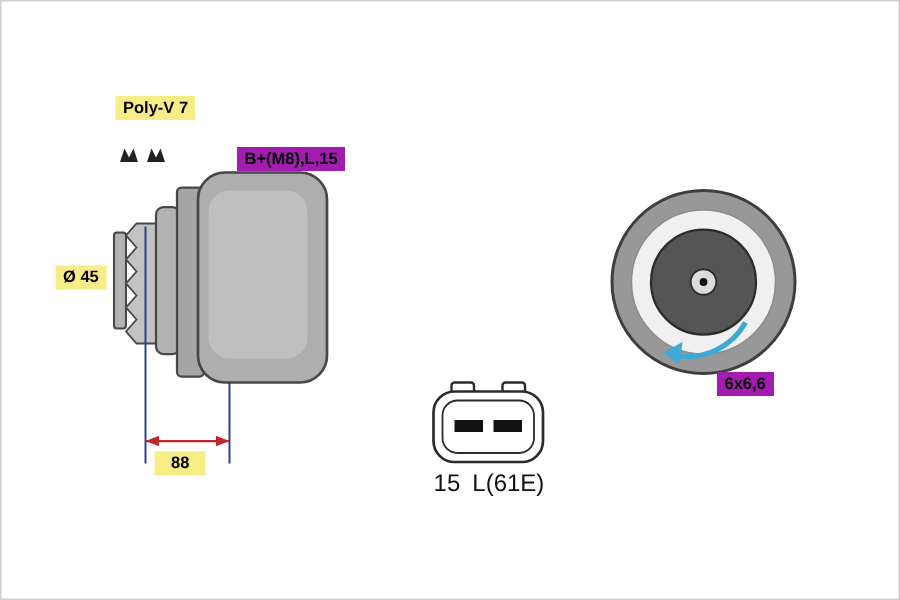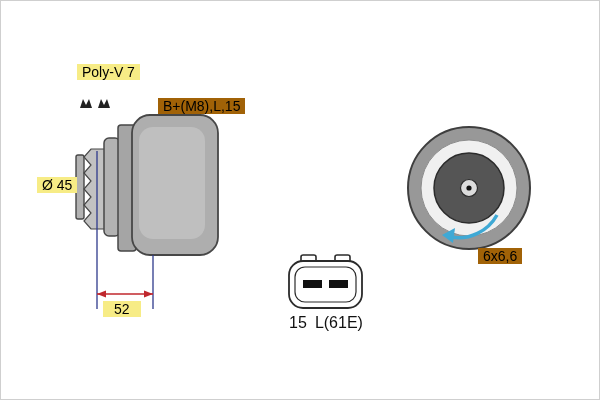--- a/index.html
+++ b/index.html
@@ -8,29 +8,29 @@
     width:600px;height:400px;
     box-sizing:border-box;
     background:#ffffff;
     border:1px solid #cfcfcf;
     overflow:hidden;
     font-family:"Liberation Sans", sans-serif;
   }
   .canvas svg{position:absolute;left:0;top:0;}
   .label{
     position:absolute;
-    font-size:14px;
-    font-weight:normal;
+    font-size:11px;
+    font-weight:bold;
     color:#000;
     padding:2px 5px;
     white-space:nowrap;
     line-height:12px;
   }
   .label-yellow{background:#f7ec86;}
-  .label-blue{background:#a16207;}
+  .label-blue{background:#a21caf;}
   .dim-label{padding:2px 11px;}
   .connector-caption{
     position:absolute;
     left:286px;top:313px;width:78px;
     display:flex;justify-content:center;gap:8px;
     font-size:16px;color:#111;font-weight:normal;
   }
 </style>
 </head>
 <body>
@@ -83,21 +83,21 @@
       <rect x="328" y="279" width="19" height="8" fill="#111"></rect>
     </g>
   </svg>
 
   <div class="label label-yellow" style="left:76px;top:63px;">Poly-V 7</div>
 
   <div class="label label-blue" style="left:157px;top:97px;">B+(M8),L,15</div>
 
   <div class="label label-yellow" style="left:36px;top:176px;">Ø 45</div>
 
-  <div class="label label-yellow dim-label" style="left:102px;top:300px;">52</div>
+  <div class="label label-yellow dim-label" style="left:102px;top:300px;">88</div>
 
   <div class="label label-blue" style="left:445px;top:247px;margin-left:32px;">6x6,6</div>
 
   <div class="connector-caption">
     <span>15</span>
     <span>L(61E)</span>
   </div>
 
 </div>
 

